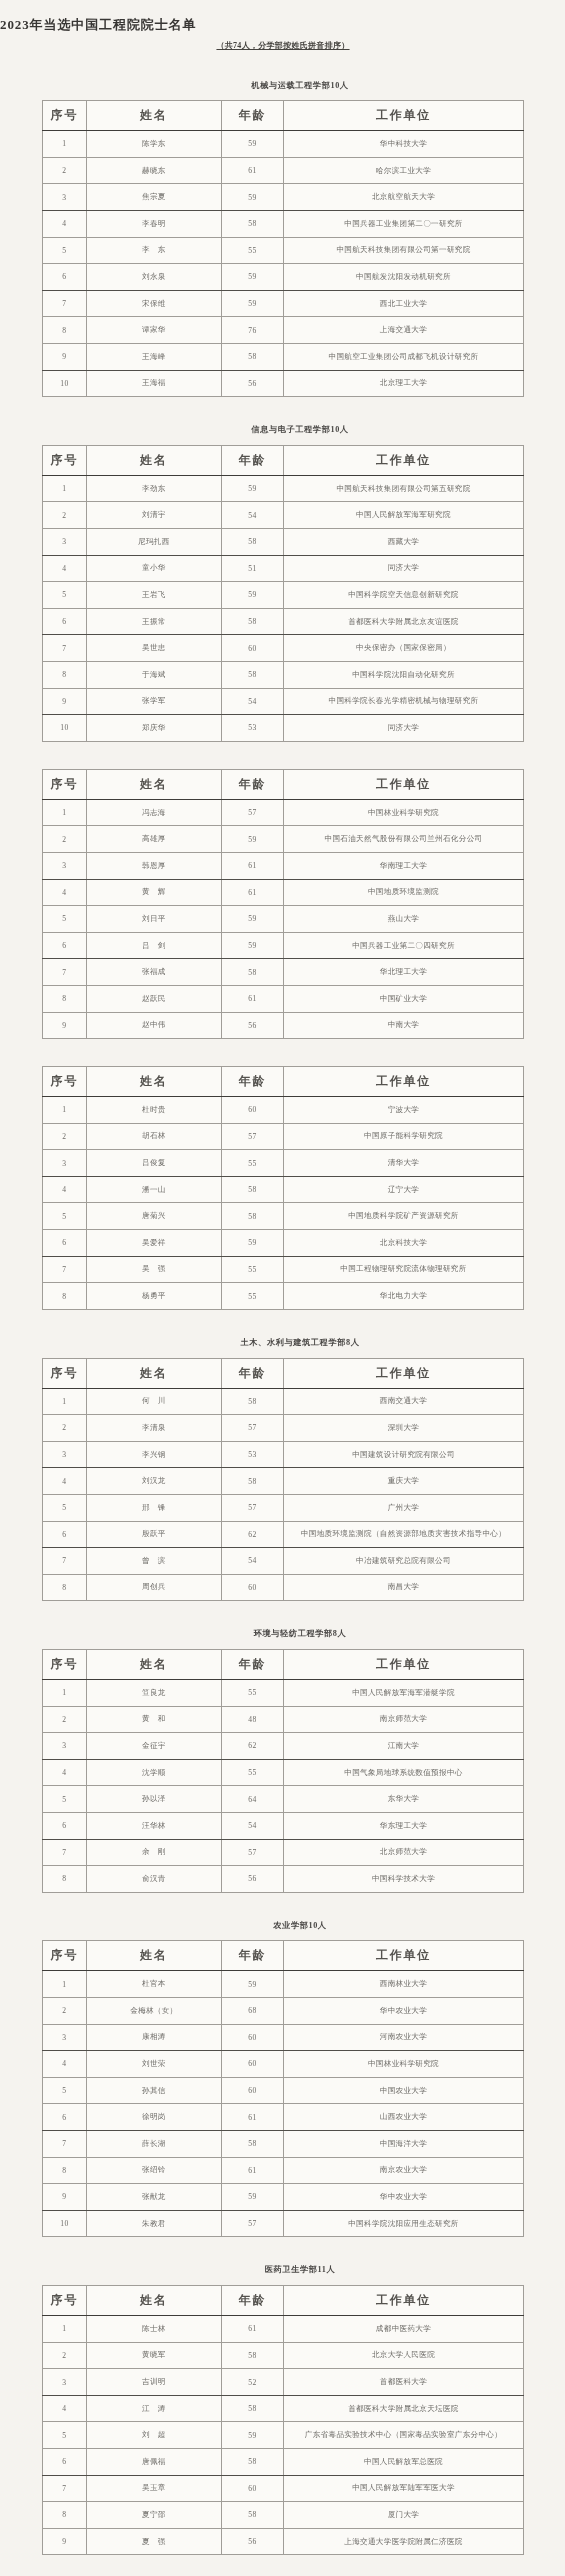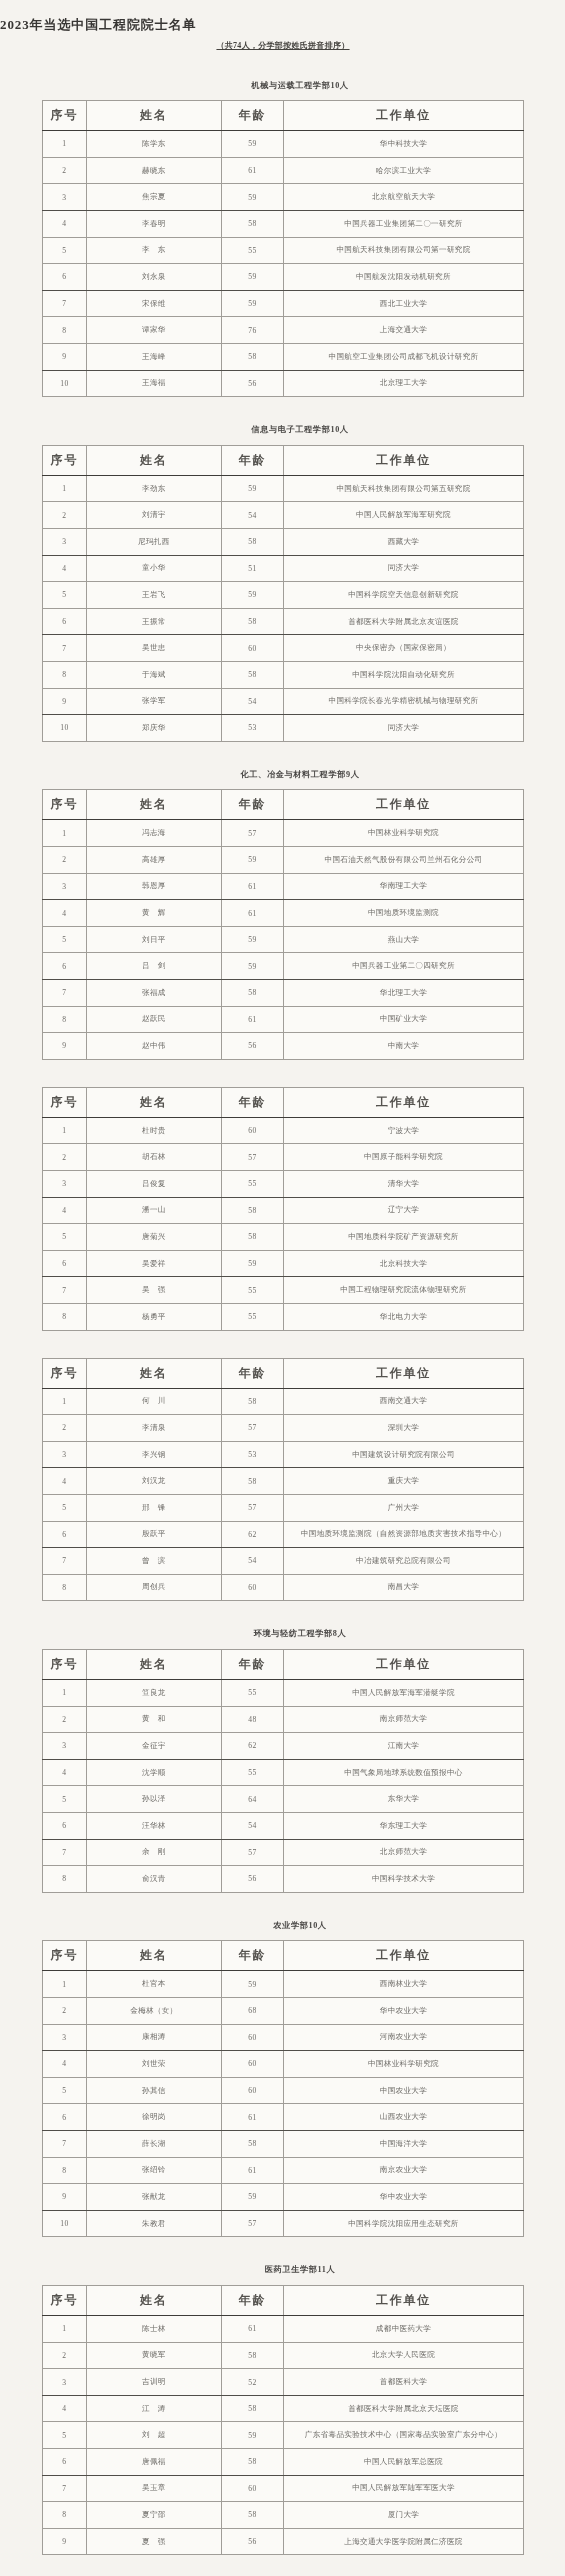--- a/index.html
+++ b/index.html
@@ -253,21 +253,20 @@
             <tr>
               <td>10</td>
               <td>郑庆华</td>
               <td>53</td>
               <td>同济大学</td>
             </tr>
           </tbody>
         </table>
       </div>
       <div class="section">
-        <div class="section-heading">化工、冶金与材料工程学部9人</div>
         <table class="division-table">
           <colgroup>
             <col class="c-index">
             <col class="c-name">
             <col class="c-age">
             <col class="c-unit">
           </colgroup>
           <thead>
             <tr>
               <th>序号</th>
@@ -396,20 +395,21 @@
             <tr>
               <td>8</td>
               <td>杨勇平</td>
               <td>55</td>
               <td>华北电力大学</td>
             </tr>
           </tbody>
         </table>
       </div>
       <div class="section">
+        <div class="section-heading">土木、水利与建筑工程学部8人</div>
         <table class="division-table">
           <colgroup>
             <col class="c-index">
             <col class="c-name">
             <col class="c-age">
             <col class="c-unit">
           </colgroup>
           <thead>
             <tr>
               <th>序号</th>

